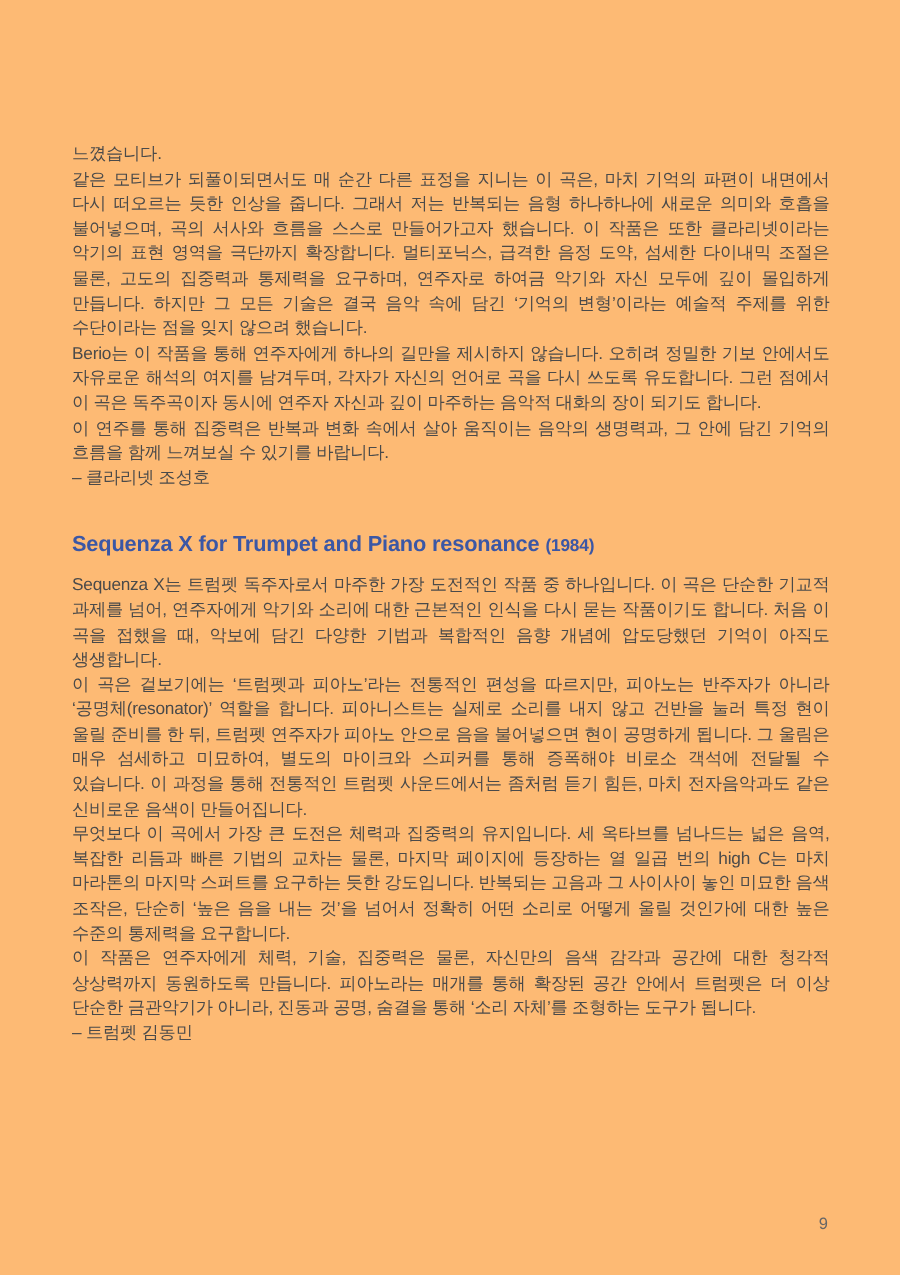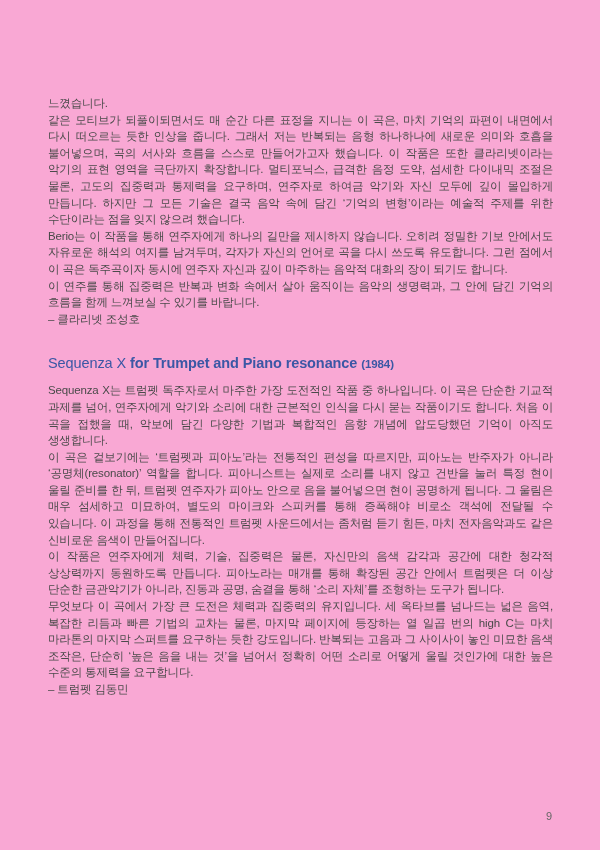--- a/index.html
+++ b/index.html
@@ -10,21 +10,21 @@
   body {
     width: 600px;
     height: 850px;
     position: relative;
     overflow: hidden;
     font-family: "Liberation Sans", "DejaVu Sans", sans-serif;
   }
   .page {
     position: absolute;
     inset: 0;
-    background: #f9a8d4;
+    background: #fdba74;
   }
   .content {
     position: absolute;
     top: 95px;
     left: 48px;
     right: 47px;
   }
   .para {
     margin: 0;
     font-size: 11.5px;
@@ -43,21 +43,21 @@
     letter-spacing: -0.15px;
   }
   .section-heading {
     margin: 27px 0 9px 0;
     font-size: 14.5px;
     line-height: 18px;
     color: #3b57a5;
     letter-spacing: -0.1px;
   }
   .section-heading .title-bold {
-    font-weight: normal;
+    font-weight: bold;
   }
   .section-heading .title-year {
     font-size: 11.5px;
   }
   .page-number {
     position: absolute;
     right: 48px;
     bottom: 28px;
     font-size: 11px;
     color: #666666;
@@ -77,21 +77,21 @@
       <p class="signature">– 클라리넷 조성호</p>
     </div>
 
     <h2 class="section-heading">
       <span class="title-bold">Sequenza X</span><span class="title-rest"> for Trumpet and Piano resonance </span><span class="title-year">(1984)</span>
     </h2>
 
     <div>
       <p class="para">Sequenza X는 트럼펫 독주자로서 마주한 가장 도전적인 작품 중 하나입니다. 이 곡은 단순한 기교적 과제를 넘어, 연주자에게 악기와 소리에 대한 근본적인 인식을 다시 묻는 작품이기도 합니다. 처음 이 곡을 접했을 때, 악보에 담긴 다양한 기법과 복합적인 음향 개념에 압도당했던 기억이 아직도 생생합니다.</p>
       <p class="para">이 곡은 겉보기에는 ‘트럼펫과 피아노’라는 전통적인 편성을 따르지만, 피아노는 반주자가 아니라 ‘공명체(resonator)’ 역할을 합니다. 피아니스트는 실제로 소리를 내지 않고 건반을 눌러 특정 현이 울릴 준비를 한 뒤, 트럼펫 연주자가 피아노 안으로 음을 불어넣으면 현이 공명하게 됩니다. 그 울림은 매우 섬세하고 미묘하여, 별도의 마이크와 스피커를 통해 증폭해야 비로소 객석에 전달될 수 있습니다. 이 과정을 통해 전통적인 트럼펫 사운드에서는 좀처럼 듣기 힘든, 마치 전자음악과도 같은 신비로운 음색이 만들어집니다.</p>
+      <p class="para">무엇보다 이 곡에서 가장 큰 도전은 체력과 집중력의 유지입니다. 세 옥타브를 넘나드는 넓은 음역, 복잡한 리듬과 빠른 기법의 교차는 물론, 마지막 페이지에 등장하는 열 일곱 번의 high C는 마치 마라톤의 마지막 스퍼트를 요구하는 듯한 강도입니다. 반복되는 고음과 그 사이사이 놓인 미묘한 음색 조작은, 단순히 ‘높은 음을 내는 것’을 넘어서 정확히 어떤 소리로 어떻게 울릴 것인가에 대한 높은 수준의 통제력을 요구합니다.</p>
       <p class="para">이 작품은 연주자에게 체력, 기술, 집중력은 물론, 자신만의 음색 감각과 공간에 대한 청각적 상상력까지 동원하도록 만듭니다. 피아노라는 매개를 통해 확장된 공간 안에서 트럼펫은 더 이상 단순한 금관악기가 아니라, 진동과 공명, 숨결을 통해 ‘소리 자체’를 조형하는 도구가 됩니다.</p>
-      <p class="para">무엇보다 이 곡에서 가장 큰 도전은 체력과 집중력의 유지입니다. 세 옥타브를 넘나드는 넓은 음역, 복잡한 리듬과 빠른 기법의 교차는 물론, 마지막 페이지에 등장하는 열 일곱 번의 high C는 마치 마라톤의 마지막 스퍼트를 요구하는 듯한 강도입니다. 반복되는 고음과 그 사이사이 놓인 미묘한 음색 조작은, 단순히 ‘높은 음을 내는 것’을 넘어서 정확히 어떤 소리로 어떻게 울릴 것인가에 대한 높은 수준의 통제력을 요구합니다.</p>
       <p class="signature">– 트럼펫 김동민</p>
     </div>
 
   </div>
 
   <div class="page-number">9</div>
 </div>
 
 </body></html>

